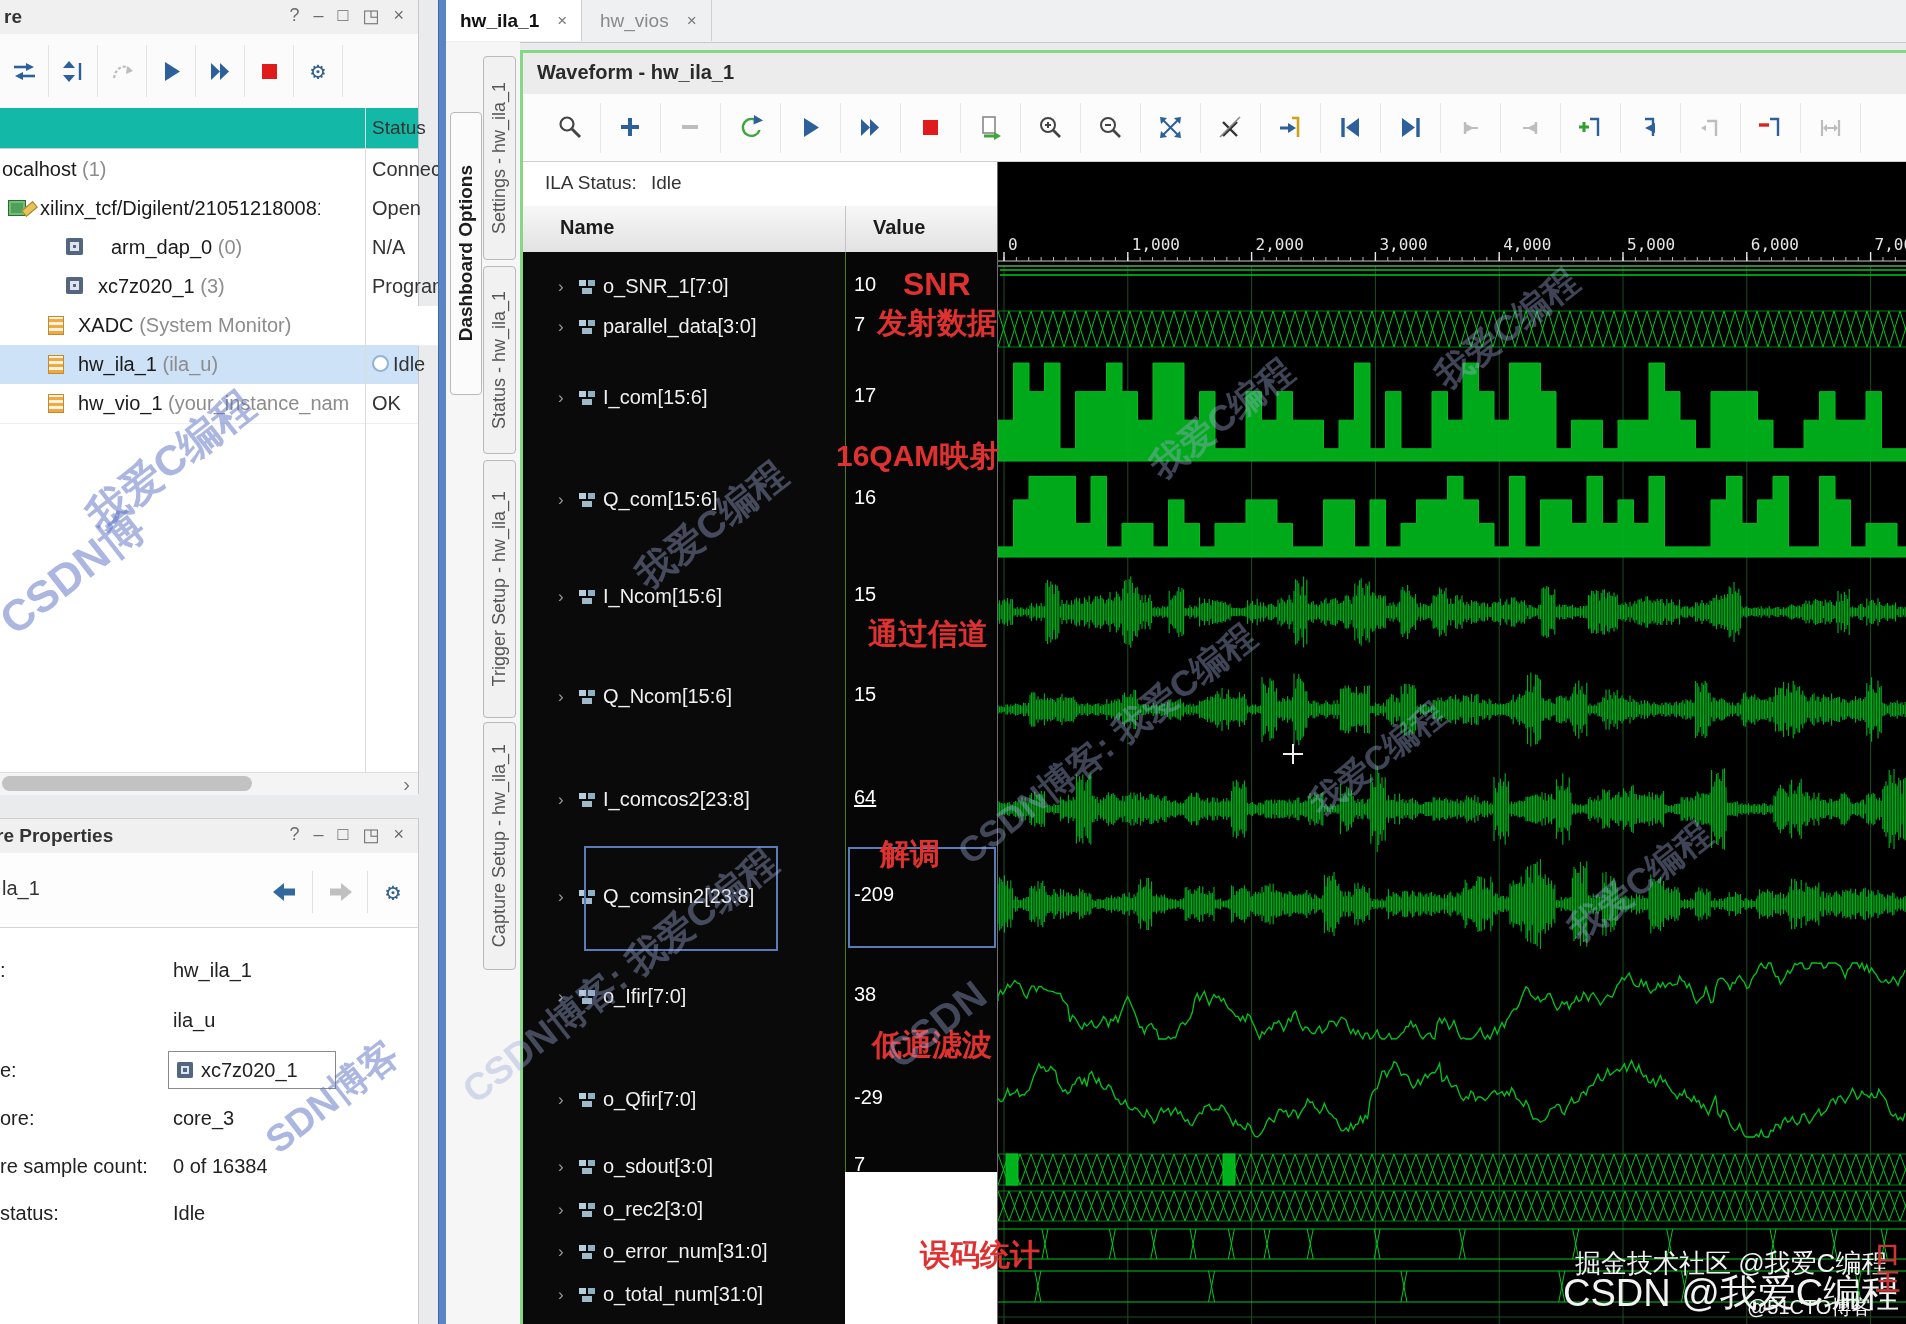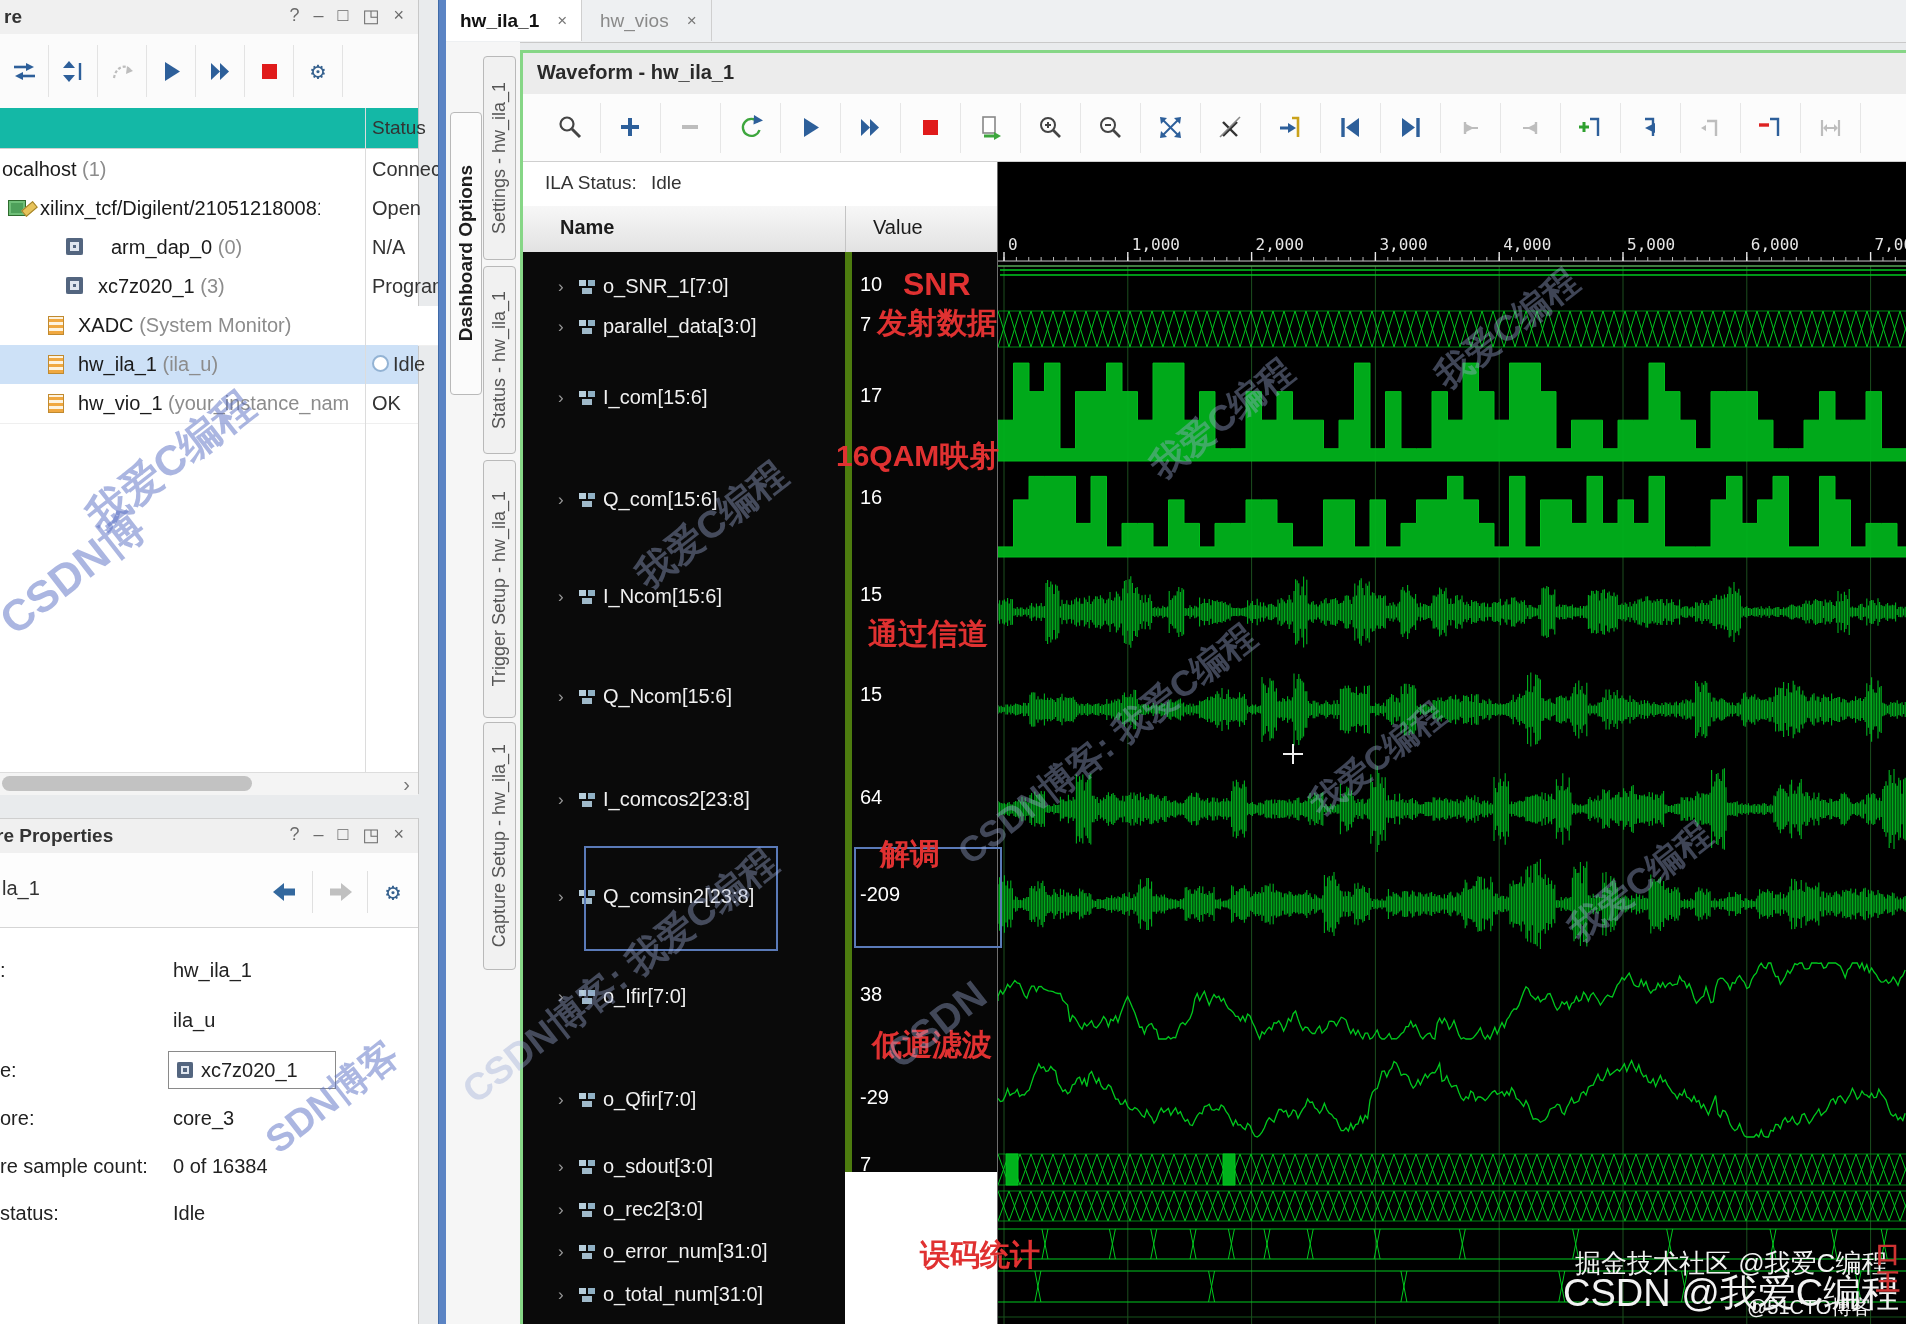--- a/index.html
+++ b/index.html
@@ -65,24 +65,24 @@
   #wave-panel{left:520px;top:50px;width:1390px;height:1278px;border:3px solid #86d686;background:#fff;box-sizing:border-box;}
   #wv-title{position:absolute;left:523px;top:53px;width:1383px;height:41px;background:#ececec;border-bottom:1px solid #d2d2d2;}
   #wv-title .t{position:absolute;left:14px;top:8px;font-weight:bold;font-size:20px;color:#2a2a2a;}
   #wv-toolbar{position:absolute;left:523px;top:94px;width:1383px;height:68px;background:#fcfcfc;border-bottom:1px solid #cfcfcf;display:flex;align-items:center;padding-left:18px;box-sizing:border-box;}
   .wtb-cell{width:59px;height:50px;display:flex;align-items:center;justify-content:center;border-right:1px solid #e6e6e6;flex:0 0 auto;}
   #ila-status{position:absolute;left:523px;top:162px;width:474px;height:44px;background:#fff;border-bottom:1px solid #d5d5d5;}
   #ila-status .l{position:absolute;left:22px;top:10px;font-size:19px;color:#333;}
   #ila-status .v{position:absolute;left:128px;top:10px;font-size:19px;color:#333;}
   #colheads{position:absolute;left:523px;top:206px;width:474px;height:46px;background:linear-gradient(#f7f7f7,#e2e2e2);border-bottom:1px solid #c9c9c9;}
   #colheads .nh{position:absolute;left:37px;top:10px;font-weight:bold;font-size:20px;color:#1c1c1c;}
-  #colheads .vh{position:absolute;left:350px;top:10px;font-weight:normal;font-size:20px;color:#1c1c1c;}
+  #colheads .vh{position:absolute;left:350px;top:10px;font-weight:bold;font-size:20px;color:#1c1c1c;}
   #colheads .cd{position:absolute;left:322px;top:0;width:1px;height:46px;background:#c4c4c4;}
   #name-col{position:absolute;left:523px;top:252px;width:322px;height:1072px;background:#0a0a0a;}
-  #value-col{position:absolute;left:845px;top:252px;width:152px;height:920px;background:#060606;border-left:7px solid #4d7c0f;box-sizing:border-box;}
+  #value-col{position:absolute;left:845px;top:252px;width:152px;height:920px;background:#060606;border-left:1px solid #4d7c0f;box-sizing:border-box;}
   #canvas-bg{position:absolute;left:997px;top:162px;width:909px;height:1162px;background:#000;border-left:1px solid #6e6e6e;box-sizing:border-box;}
   .sig-row{position:absolute;left:0;width:322px;height:32px;}
   .sig-row .exp{position:absolute;left:35px;top:5px;color:#9a9a9a;font-size:17px;}
   .sig-row .bicon{position:absolute;left:56px;top:8px;}
   .sig-row .nm{position:absolute;left:80px;top:3px;color:#f0f0f0;font-size:20px;white-space:nowrap;}
   .val-item{position:absolute;left:8px;color:#fff;font-size:20px;white-space:nowrap;}
   .selbox{position:absolute;border:2px solid #5a7ab8;}
   .red-ann{position:absolute;color:#e03131;font-weight:bold;white-space:nowrap;z-index:30;font-family:"Liberation Sans",sans-serif;}
   .wm{position:absolute;transform:rotate(-38deg);transform-origin:left top;white-space:nowrap;font-weight:bold;z-index:40;pointer-events:none;}
   .wm.light{color:rgba(88,110,195,0.50);}
@@ -715,21 +715,21 @@
       <span class="nm">o_total_num[31:0]</span>
     </div>
   </div>
 <div id="value-col">
     <div class="val-item" style="top: 21px;">10</div>
     <div class="val-item" style="top: 61px;">7</div>
     <div class="val-item" style="top: 132px;">17</div>
     <div class="val-item" style="top: 234px;">16</div>
     <div class="val-item" style="top: 331px;">15</div>
     <div class="val-item" style="top: 431px;">15</div>
-    <div class="val-item" style="top: 534px;">64</div>
+    <div class="val-item" style="top: 534px; text-decoration: underline;">64</div>
     <div class="val-item" style="top: 631px;">-209</div>
     <div class="selbox" style="left: 2px; top: 595px; width: 144px; height: 97px;"></div>
     <div class="val-item" style="top: 731px;">38</div>
     <div class="val-item" style="top: 834px;">-29</div>
     <div class="val-item" style="top: 901px;">7</div>
     <div class="val-item" style="top: 944px;">7</div>
     <div class="val-item" style="top: 986px;">3330</div>
     <div class="val-item" style="top: 1029px;">999999</div>
   </div>
 <div id="annotations">

